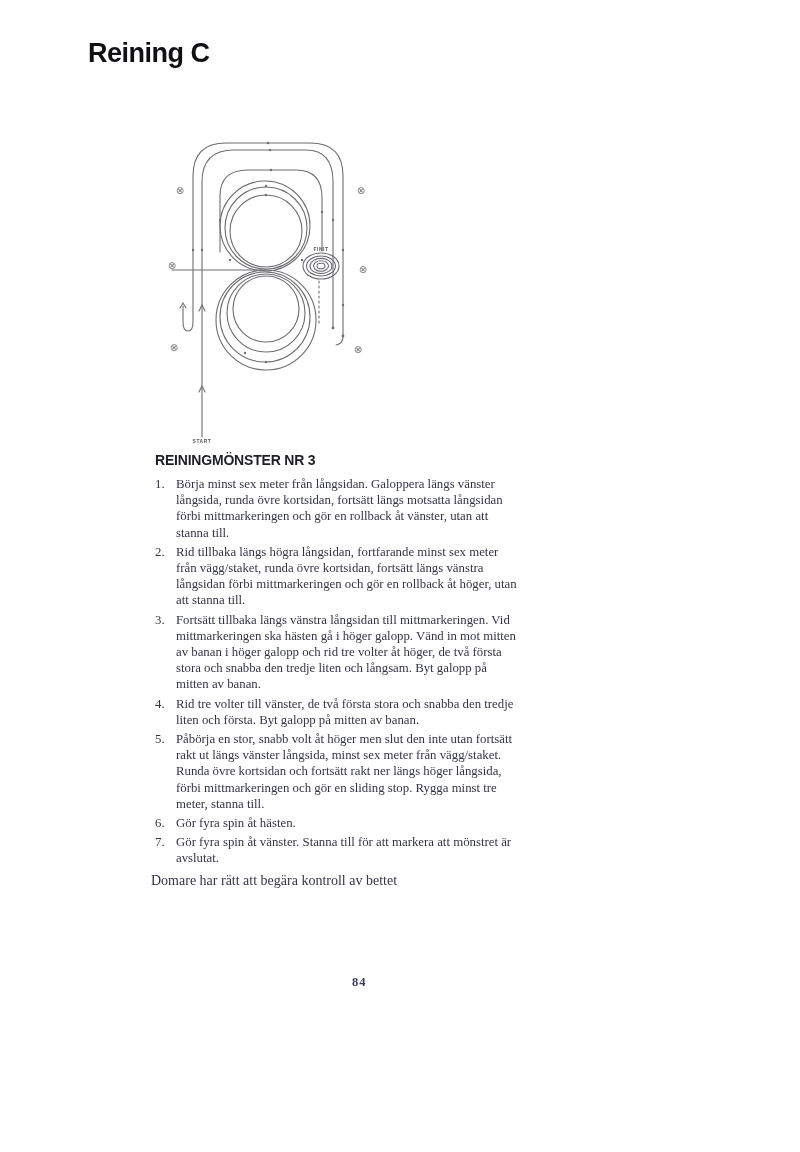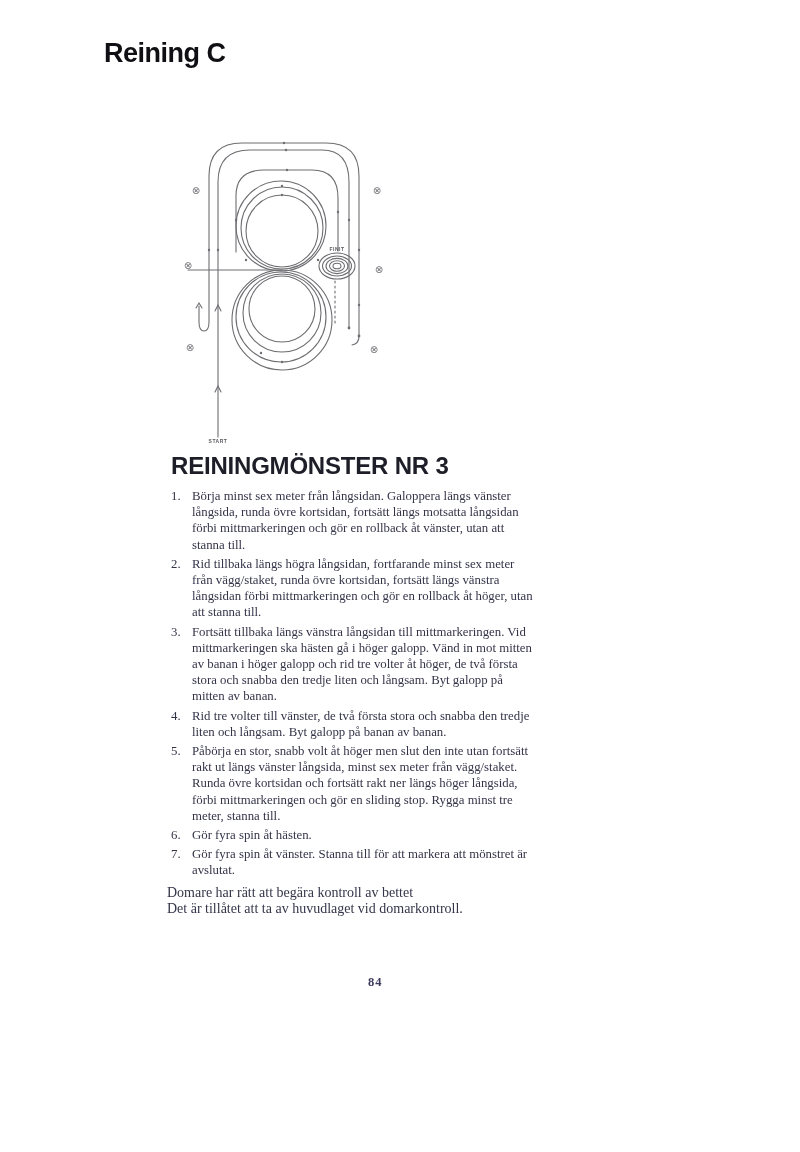--- a/index.html
+++ b/index.html
@@ -1,37 +1,37 @@
 <!DOCTYPE html>
 <html><head>
 <meta charset="utf-8">
 <style>
   html,body{margin:0;padding:0;}
   body{background:#ffffff;width:800px;height:1152px;position:relative;overflow:hidden;
        font-family:"Liberation Serif", serif;}
-  .page{position:absolute;inset:0;background:#ffffff;margin-left:16px;}
+  .page{position:absolute;inset:0;background:#ffffff;}
 
   .doc-title{position:absolute;left:88px;top:38px;margin:0;
              font-family:"Liberation Sans", sans-serif;font-weight:700;
              font-size:27px;letter-spacing:-0.5px;color:#101014;}
 
   
   .diagram{position:absolute;left:150px;top:100px;width:260px;height:360px;}
   .diagram svg{position:absolute;left:0;top:0;}
   .arena-marker{position:absolute;transform:translate(-50%,-50%);
                 font-size:10px;color:#74747a;line-height:1;
                 font-family:"DejaVu Sans", sans-serif;}
   .tiny-label{position:absolute;transform:translate(-50%,-50%) scale(0.55);
               font-size:9px;color:#5a5a60;letter-spacing:1px;white-space:nowrap;
               font-family:"Liberation Sans", sans-serif;font-weight:700;}
 
   
   .content{position:absolute;left:155px;top:452px;width:378px;color:#343449;}
   .pattern-heading{margin:0 0 8px 0;font-family:"Liberation Sans", sans-serif;
-                   font-weight:700;font-size:24px;letter-spacing:-0.2px;color:#1e1e28;}
+                   font-weight:700;font-size:14px;letter-spacing:-0.2px;color:#1e1e28;}
   ol.steps{list-style:none;margin:0;padding:0;font-size:12.8px;line-height:16.2px;}
   ol.steps li{display:flex;margin:0 0 3px 0;}
   ol.steps .num{flex:0 0 21px;}
   ol.steps .txt{flex:1;max-width:345px;}
   .notes{margin:6px 0 0 -4px;font-size:14px;line-height:16.6px;}
   .notes p{margin:0;}
 
   .page-number{position:absolute;left:352px;top:975px;font-weight:700;
                font-size:12.5px;color:#3a3a5a;letter-spacing:1px;}
 </style>
@@ -118,36 +118,35 @@
       <li>
         <span class="num">2.</span>
         <span class="txt">Rid tillbaka längs högra långsidan, fortfarande minst sex meter från vägg/staket, runda övre kortsidan, fortsätt längs vänstra långsidan förbi mittmarkeringen och gör en rollback åt höger, utan att stanna till.</span>
       </li>
       <li>
         <span class="num">3.</span>
         <span class="txt">Fortsätt tillbaka längs vänstra långsidan till mittmarkeringen. Vid mittmarkeringen ska hästen gå i höger galopp. Vänd in mot mitten av banan i höger galopp och rid tre volter åt höger, de två första stora och snabba den tredje liten och långsam. Byt galopp på mitten av banan.</span>
       </li>
       <li>
         <span class="num">4.</span>
-        <span class="txt">Rid tre volter till vänster, de två första stora och snabba den tredje liten och långsam. Byt galopp på banan av banan.</span>
+        <span class="txt">Rid tre volter till vänster, de två första stora och snabba den tredje liten och första. Byt galopp på mitten av banan.</span>
       </li>
       <li>
         <span class="num">5.</span>
         <span class="txt">Påbörja en stor, snabb volt åt höger men slut den inte utan fortsätt rakt ut längs vänster långsida, minst sex meter från vägg/staket. Runda övre kortsidan och fortsätt rakt ner längs höger långsida, förbi mittmarkeringen och gör en sliding stop. Rygga minst tre meter, stanna till.</span>
       </li>
       <li>
         <span class="num">6.</span>
         <span class="txt">Gör fyra spin åt hästen.</span>
       </li>
       <li>
         <span class="num">7.</span>
         <span class="txt">Gör fyra spin åt vänster. Stanna till för att markera att mönstret är avslutat.</span>
       </li>
     </ol>
     <div class="notes">
       <p>Domare har rätt att begära kontroll av bettet</p>
-      <p>Det är tillåtet att ta av huvudlaget vid domarkontroll.</p>
     </div>
   </div>
 
   <span class="page-number">84</span>
 
 </div>
 
 </body></html>

